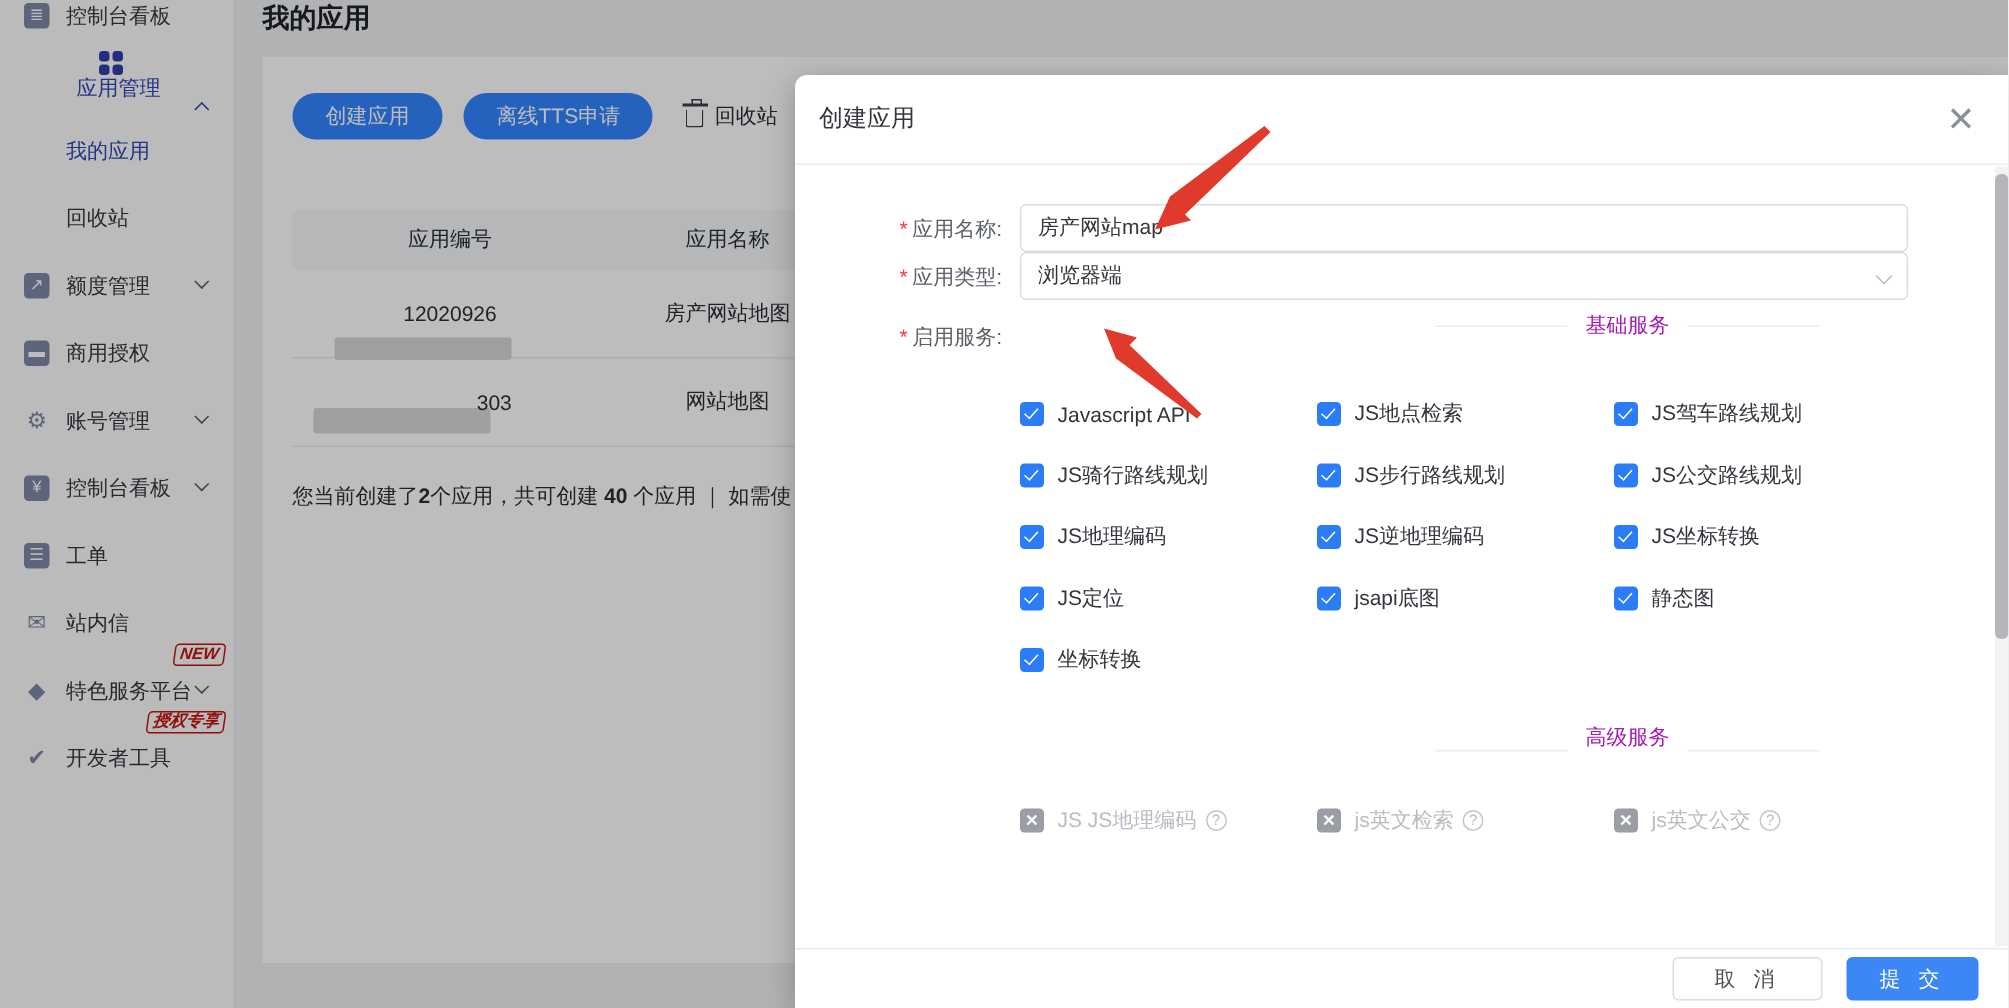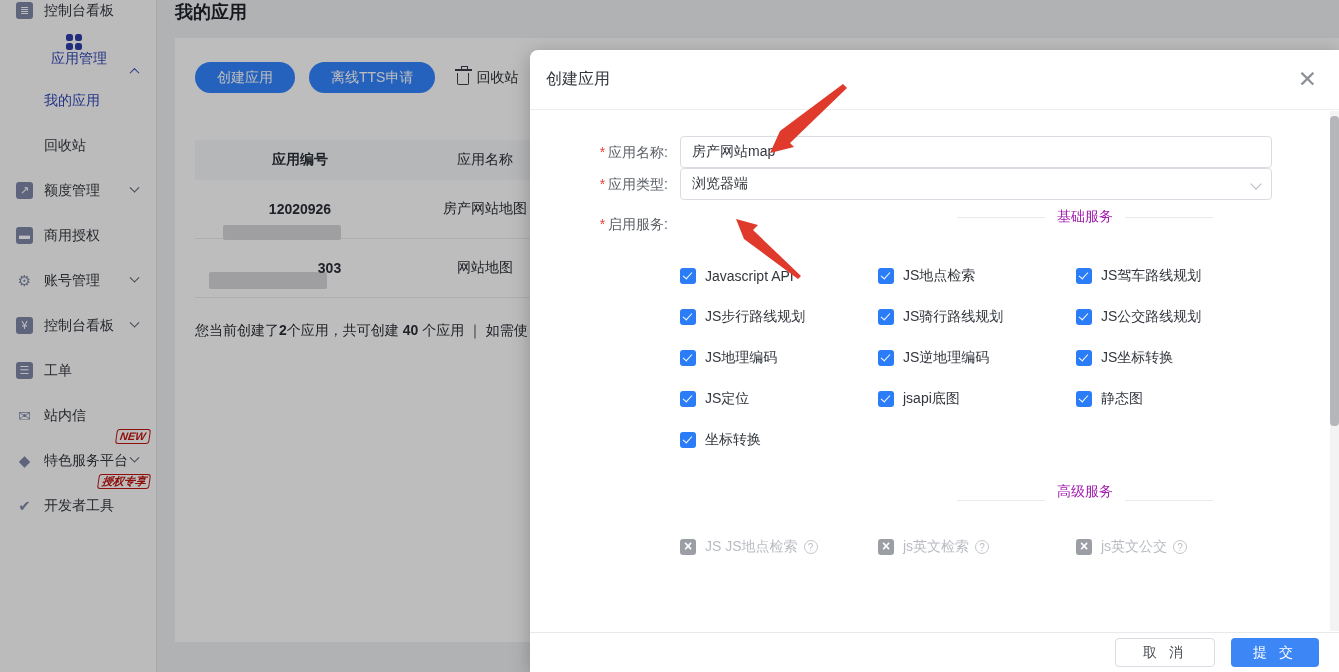--- a/index.html
+++ b/index.html
@@ -42,21 +42,21 @@
     font-family:"Liberation Sans","DejaVu Sans",sans-serif; }
   .recycle-link { display:flex; align-items:center; margin-left:8px; font-size:14px; color:#2b2f36; cursor:pointer; }
   .trash-ico { position:relative; width:12px; height:12px; border:1.5px solid #3a3f48; border-top:none;
     border-radius:0 0 2px 2px; margin-right:7px; margin-top:3px; }
   .trash-ico::before { content:""; position:absolute; left:-3.5px; top:-4px; width:17px; height:1.7px; background:#3a3f48; }
   .trash-ico::after { content:""; position:absolute; left:2.5px; top:-7px; width:5px; height:2.5px;
     border:1.5px solid #3a3f48; border-bottom:none; }
   .table { margin:47px 0 0 20px; width:1140px; font-size:14px; color:#2b2f36; }
   .t-head { display:flex; height:40px; align-items:center; background:#f6f7f9; }
   .t-row { display:flex; height:59px; align-items:center; border-bottom:1px solid #ececee; }
-  .c-id { width:210px; text-align:center; position:relative;font-weight:bold; }
+  .c-id { width:210px; text-align:center; position:relative; }
   .c-name { width:160px; text-align:center; }
   .redact-under { position:absolute; left:28px; top:24px; width:118px; height:15px; background:#d7d7d9; border-radius:2px; }
   .redact-left { position:absolute; left:14px; top:12px; width:118px; height:17px; background:#d7d7d9; border-radius:2px; }
   .id-303 { position:relative; z-index:2; margin-left:59px; }
   .quota-note { margin:24px 0 0 20px; font-size:14px; color:#2b2f36; }
   .quota-note b { font-weight:bold; }
 
   
   .dim { position:absolute; inset:0; background:rgba(0,0,0,0.26); z-index:5; }
 
@@ -304,26 +304,26 @@
             <span>JS地点检索</span>
           </label>
 
           <label class="cb">
             <span class="box"></span>
             <span>JS驾车路线规划</span>
           </label>
 
           <label class="cb">
             <span class="box"></span>
+            <span>JS骑行路线规划</span>
+          </label>
+
+          <label class="cb">
+            <span class="box"></span>
             <span>JS步行路线规划</span>
-          </label>
-
-          <label class="cb">
-            <span class="box"></span>
-            <span>JS骑行路线规划</span>
           </label>
 
           <label class="cb">
             <span class="box"></span>
             <span>JS公交路线规划</span>
           </label>
 
           <label class="cb">
             <span class="box"></span>
             <span>JS地理编码</span>
@@ -360,21 +360,21 @@
           </label>
 
       </div>
       <div class="svc-divider adv" style="margin-left:415px">
         <span>高级服务</span>
       </div>
       <div class="cb-grid adv" style="margin-top:36px">
 
           <label class="cb adv">
             <span class="box xbox"></span>
-            <span>JS JS地点检索</span>
+            <span>JS JS地理编码</span>
             <span class="q-ico">?</span>
           </label>
 
           <label class="cb adv">
             <span class="box xbox"></span>
             <span>js英文检索</span>
             <span class="q-ico">?</span>
           </label>
 
           <label class="cb adv">

